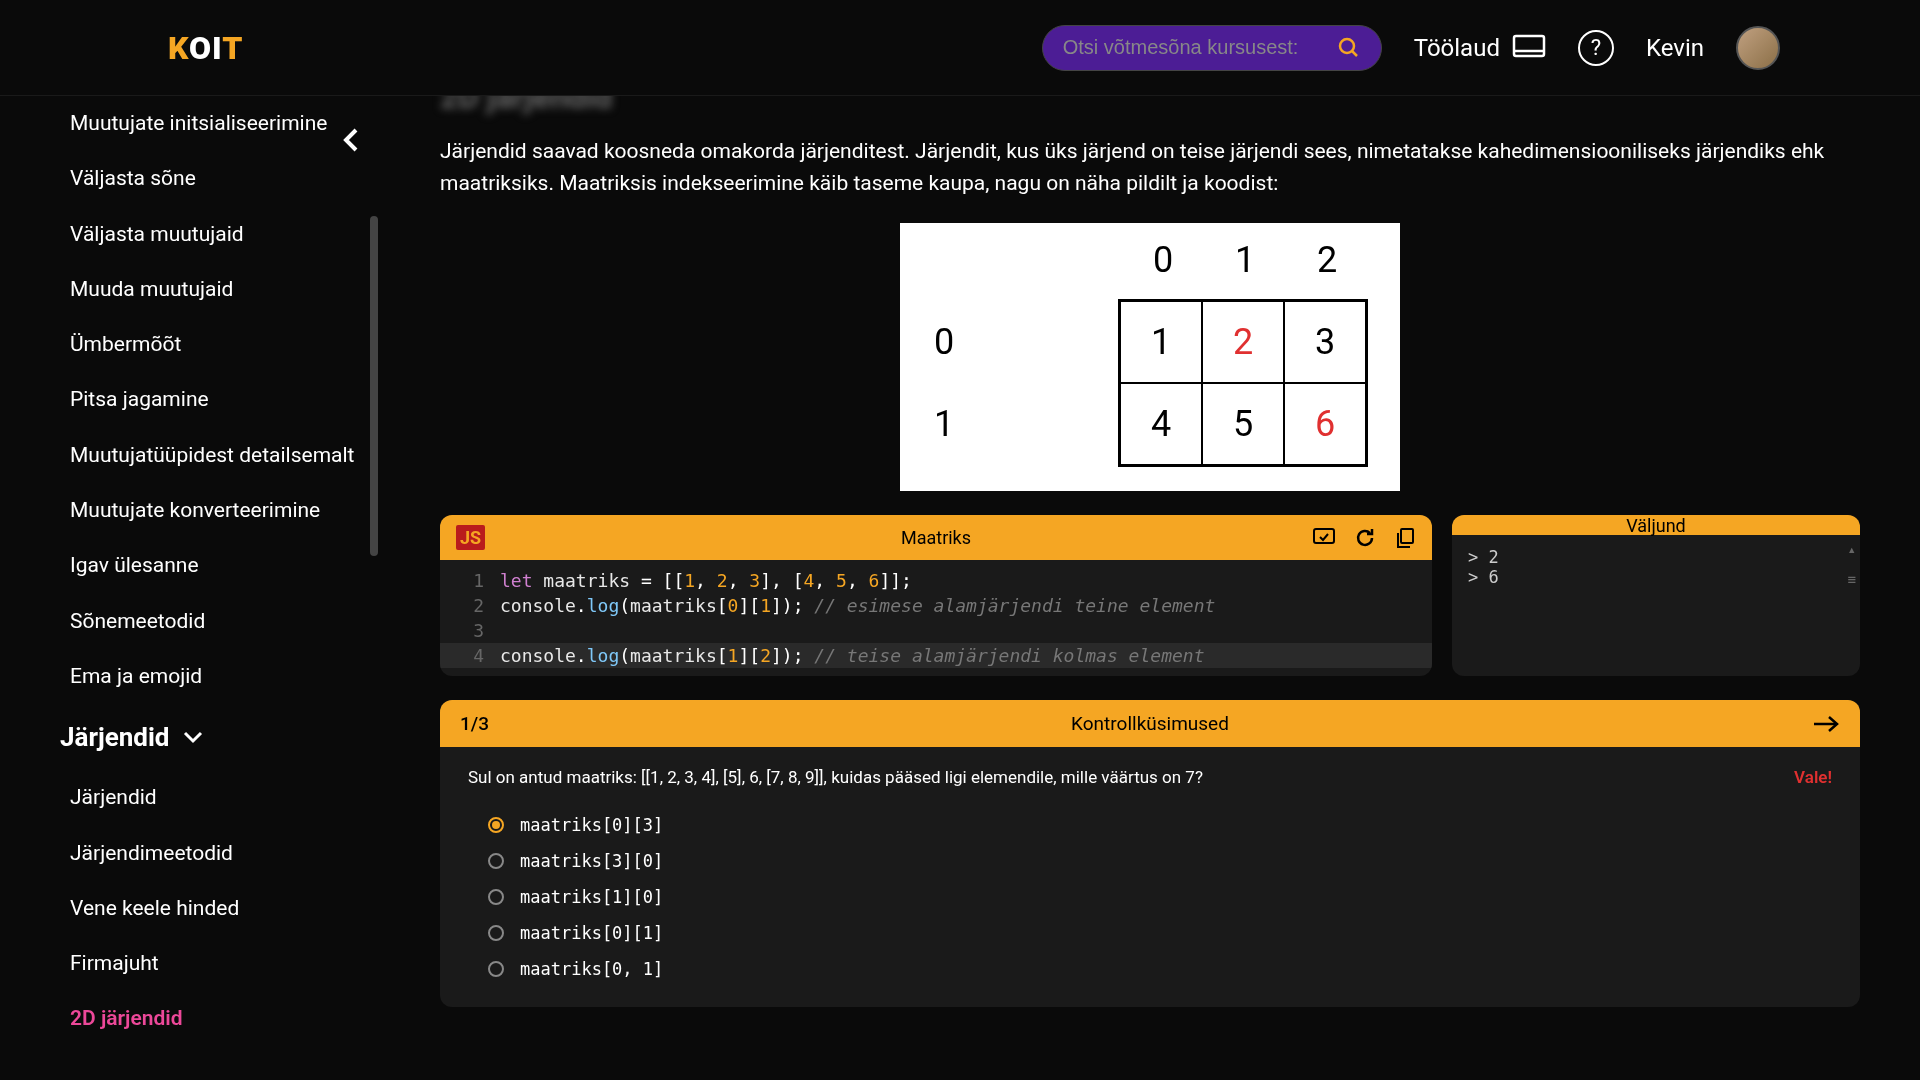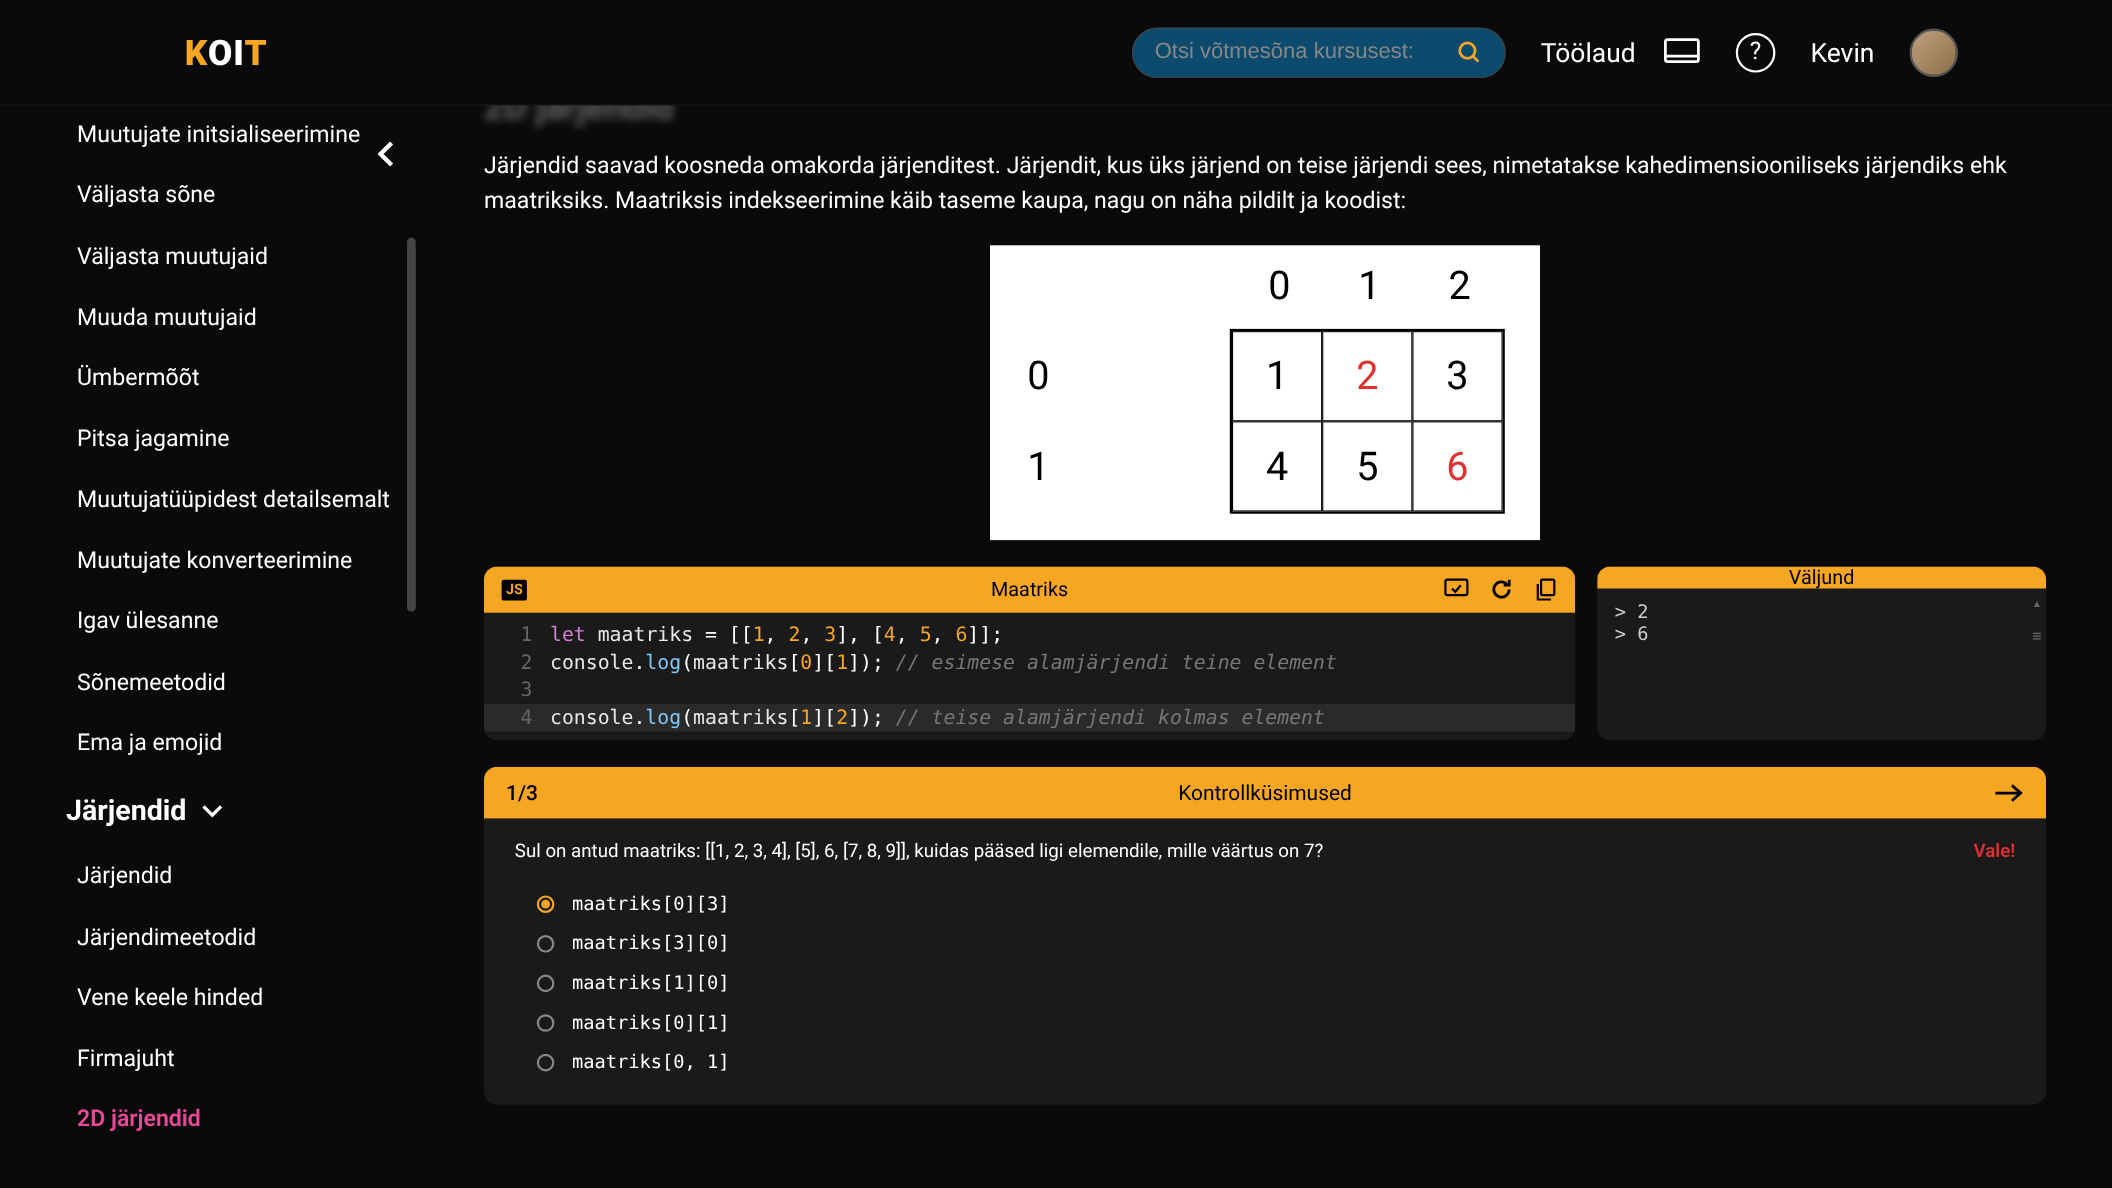--- a/index.html
+++ b/index.html
@@ -33,36 +33,36 @@
   align-items: center;
   gap: 32px;
 }
 .search-box {
   display: flex;
   align-items: center;
   border: 1px solid #444;
   border-radius: 24px;
   padding: 10px 20px;
   width: 340px;
-  background: #0c4a6e;
+  background: #4c1d95;
 }
 .search-box input {
   background: transparent;
   border: none;
   color: #aaa;
   font-size: 20px;
   flex: 1;
   outline: none;
 }
 .search-box input::placeholder { color: #888; }
 .search-icon { color: #f5a623; }
 .nav-item {
   display: flex;
   align-items: center;
-  gap: 25px;
+  gap: 12px;
   font-size: 24px;
   color: #fff;
   cursor: pointer;
 }
 .icon-circle {
   width: 36px;
   height: 36px;
   border: 2px solid #fff;
   border-radius: 50%;
   display: flex;
@@ -206,24 +206,24 @@
 .panel-header {
   background: #f5a623;
   color: #000;
   padding: 10px 16px;
   display: flex;
   align-items: center;
   font-size: 18px;
   position: relative;
 }
 .panel-header .js-badge {
-  background: #000000;
+  background: #b91c1c;
   color: #f5a623;
   padding: 2px 4px;
-  font-size: 13px;
+  font-size: 18px;
   font-weight: 700;
   border-radius: 2px;
 }
 .panel-header .title {
   position: absolute;
   left: 50%;
   transform: translateX(-50%);
 }
 .panel-header .actions {
   margin-left: auto;

